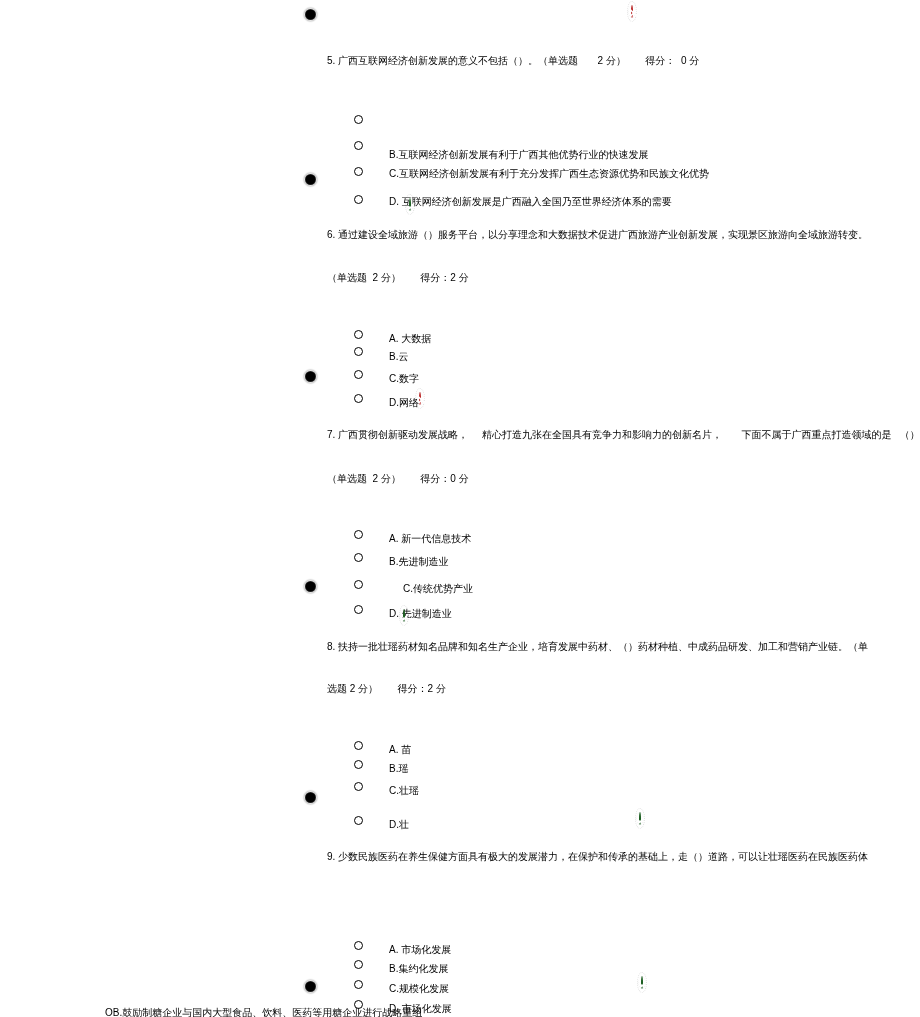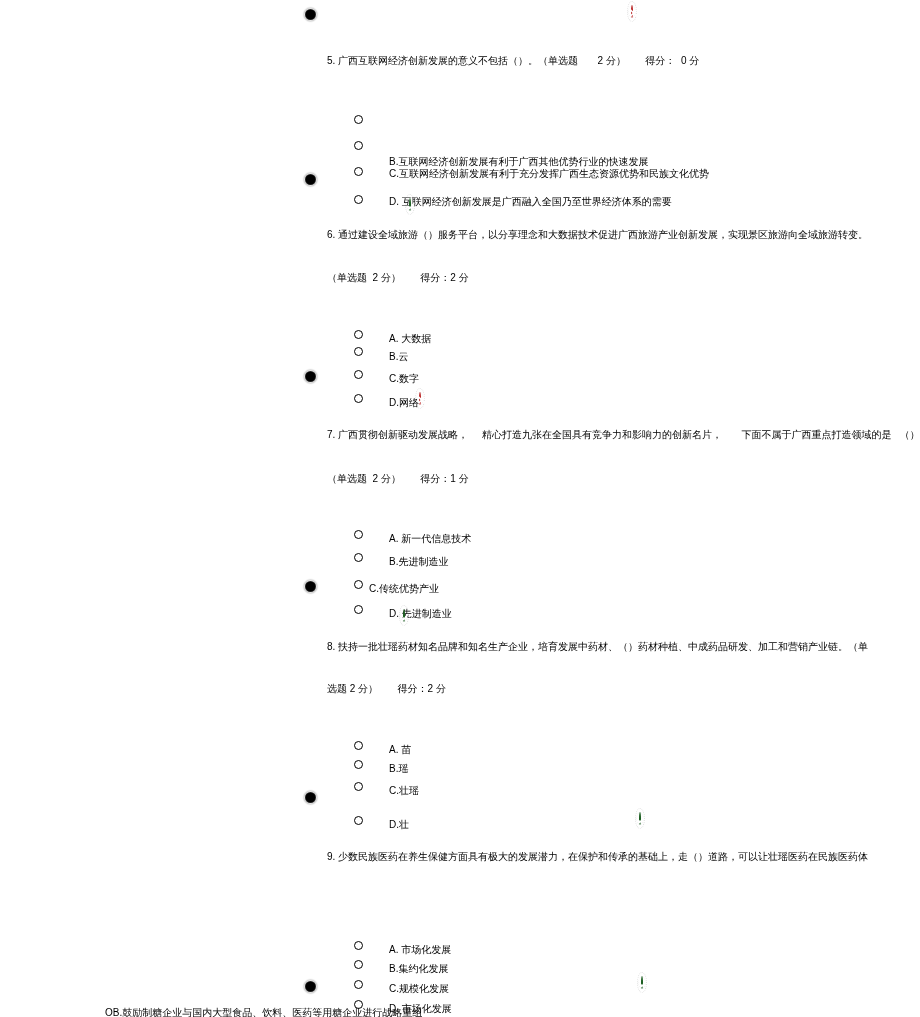--- a/index.html
+++ b/index.html
@@ -26,21 +26,21 @@
 <div class="page">
 
   
   <span class="abs dot dot-fuzzy" style="left:306px;top:10px"></span>
   <span class="abs badge red sparkle" style="left:631px;top:5px"></span>
 
   
   <div class="abs q-text" style="left:327px;top:54px">5. 广西互联网经济创新发展的意义不包括（）。（单选题       2 分）       得分：  0 分</div>
   <span class="abs radio" style="left:354px;top:115px"></span>
   <span class="abs radio" style="left:354px;top:141px"></span>
-  <div class="abs opt-text" style="left:389px;top:155px">B.互联网经济创新发展有利于广西其他优势行业的快速发展</div>
+  <div class="abs opt-text" style="left:389px;top:148px">B.互联网经济创新发展有利于广西其他优势行业的快速发展</div>
   <span class="abs radio" style="left:354px;top:167px"></span>
   <div class="abs opt-text" style="left:389px;top:167px">C.互联网经济创新发展有利于充分发挥广西生态资源优势和民族文化优势</div>
   <span class="abs radio" style="left:354px;top:195px"></span>
   <div class="abs opt-text" style="left:389px;top:195px">D. 互联网经济创新发展是广西融入全国乃至世界经济体系的需要</div>
   <span class="abs dot dot-fuzzy" style="left:306px;top:175px"></span>
   <span class="abs badge green sparkle" style="left:407px;top:198px"></span>
 
   
   <div class="abs q-text" style="left:327px;top:228px">6. 通过建设全域旅游（）服务平台，以分享理念和大数据技术促进广西旅游产业创新发展，实现景区旅游向全域旅游转变。</div>
   <div class="abs q-text" style="left:327px;top:271px">（单选题  2 分）       得分：2 分</div>
@@ -50,27 +50,27 @@
   <div class="abs opt-text" style="left:389px;top:350px">B.云</div>
   <span class="abs radio" style="left:354px;top:370px"></span>
   <div class="abs opt-text" style="left:389px;top:372px">C.数字</div>
   <span class="abs radio" style="left:354px;top:394px"></span>
   <div class="abs opt-text" style="left:389px;top:396px">D.网络</div>
   <span class="abs dot dot-fuzzy" style="left:306px;top:372px"></span>
   <span class="abs badge red sparkle" style="left:415px;top:392px"></span>
 
   
   <div class="abs q-text" style="left:327px;top:428px">7. 广西贯彻创新驱动发展战略，     精心打造九张在全国具有竞争力和影响力的创新名片，       下面不属于广西重点打造领域的是   （）。</div>
-  <div class="abs q-text" style="left:327px;top:472px">（单选题  2 分）       得分：1 分</div>
+  <div class="abs q-text" style="left:327px;top:472px">（单选题  2 分）       得分：0 分</div>
   <span class="abs radio" style="left:354px;top:530px"></span>
   <div class="abs opt-text" style="left:389px;top:532px">A. 新一代信息技术</div>
   <span class="abs radio" style="left:354px;top:553px"></span>
   <div class="abs opt-text" style="left:389px;top:555px">B.先进制造业</div>
   <span class="abs radio" style="left:354px;top:580px"></span>
-  <div class="abs opt-text" style="left:369px;top:582px">C.传统优势产业</div>
+  <div class="abs opt-text" style="left:403px;top:582px">C.传统优势产业</div>
   <span class="abs radio" style="left:354px;top:605px"></span>
   <div class="abs opt-text" style="left:389px;top:607px">D. 先进制造业</div>
   <span class="abs dot dot-fuzzy" style="left:306px;top:582px"></span>
   <span class="abs badge green sparkle" style="left:397px;top:609px"></span>
 
   
   <div class="abs q-text" style="left:327px;top:640px">8. 扶持一批壮瑶药材知名品牌和知名生产企业，培育发展中药材、（）药材种植、中成药品研发、加工和营销产业链。（单</div>
   <div class="abs q-text" style="left:327px;top:682px">选题 2 分）       得分：2 分</div>
   <span class="abs radio" style="left:354px;top:741px"></span>
   <div class="abs opt-text" style="left:389px;top:743px">A. 苗</div>

